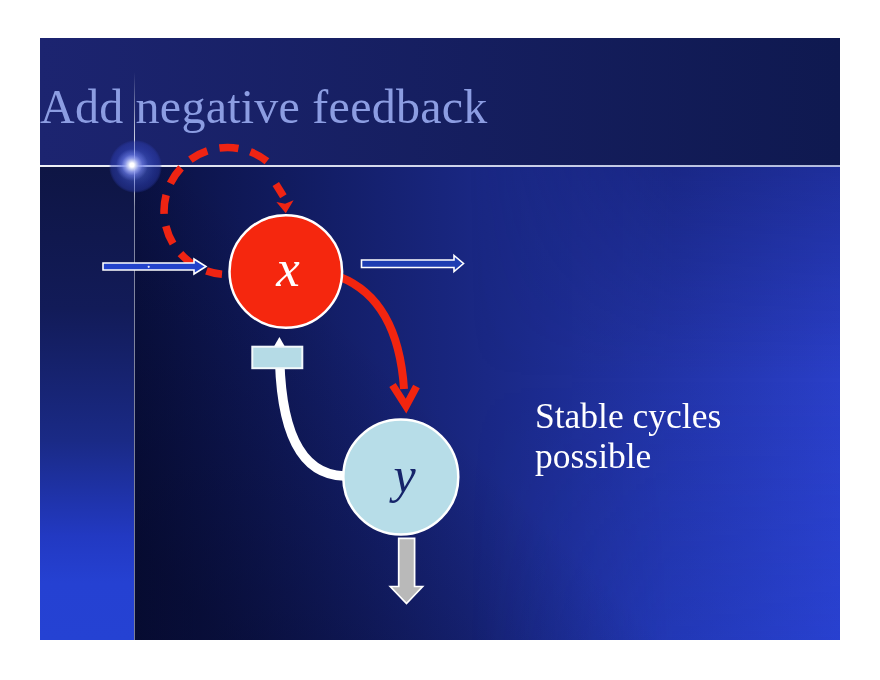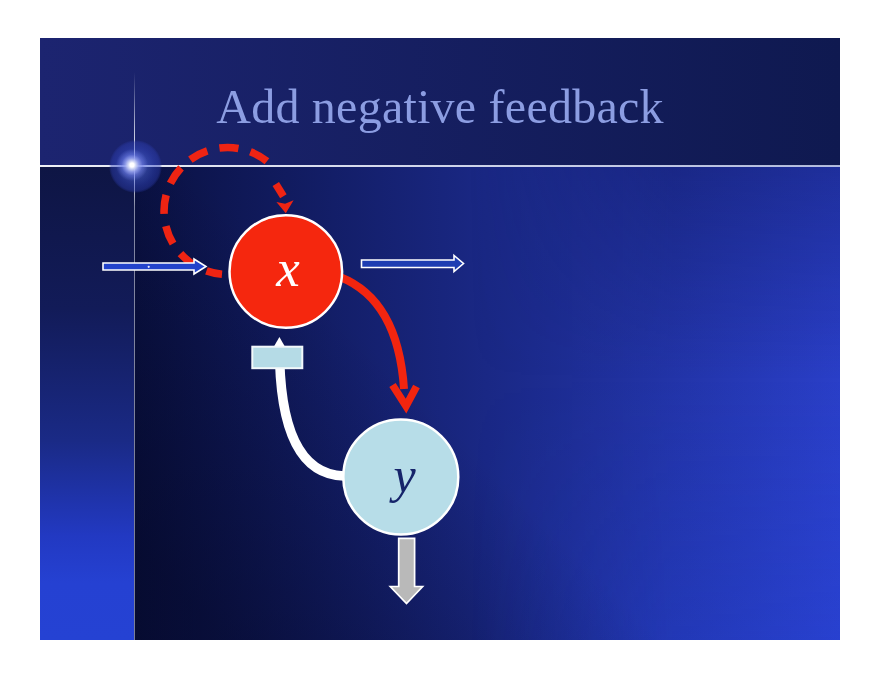--- a/index.html
+++ b/index.html
@@ -6,37 +6,38 @@
   #page{position:relative;width:880px;height:680px;background:#ffffff;font-family:"Liberation Serif",serif;}
   #slide{position:absolute;left:40px;top:38px;width:800px;height:602px;overflow:hidden;}
   #band{position:absolute;left:0;top:0;width:800px;height:128px;background:linear-gradient(to right,#1c2470,#0f1950);}
   #leftcol{position:absolute;left:0;top:128px;width:94px;height:474px;background:linear-gradient(to bottom,#0e1544 0%,#121b58 30%,#1a2a86 58%,#2239c2 78%,#2541d2 88%,#2542d3 100%);}
   #main{position:absolute;left:94px;top:128px;width:706px;height:474px;background:linear-gradient(225deg,rgba(2,4,28,0) 55%,rgba(2,4,28,0.45) 92%),linear-gradient(to right,#0a1142,#2a3fc8);}
   #rightshade{position:absolute;left:430px;top:128px;width:370px;height:474px;background:linear-gradient(to bottom,rgba(6,10,56,0.3) 0%,rgba(6,10,56,0) 45%,rgba(35,75,245,0.18) 100%);-webkit-mask-image:linear-gradient(to right,transparent,#000 55%);mask-image:linear-gradient(to right,transparent,#000 55%);}
   #hline{position:absolute;left:0;top:126.7px;width:800px;height:1.9px;background:linear-gradient(to right,rgba(250,252,255,0.95),rgba(215,224,248,0.8));}
   #vline{position:absolute;left:93.6px;top:34px;width:1.4px;height:568px;background:linear-gradient(to bottom,rgba(240,244,255,0),rgba(245,248,255,0.7) 55px,rgba(250,252,255,0.95) 88px,rgba(250,252,255,0.9) 102px,rgba(238,242,253,0.52) 135px,rgba(238,242,253,0.5) 100%);}
   #glowball{position:absolute;left:69px;top:102px;width:53px;height:53px;background:radial-gradient(circle,rgba(110,130,235,0.5) 0 6px,rgba(75,100,220,0.5) 12px,rgba(52,72,195,0.48) 19px,rgba(45,62,178,0.44) 24px,rgba(42,58,170,0.25) 25.5px,rgba(40,55,160,0) 26.5px);}
   #glowcore{position:absolute;left:76px;top:110.5px;width:32px;height:32px;background:radial-gradient(circle,#ffffff 0 2px,#ccd3f4 4px,rgba(150,162,240,0.85) 7px,rgba(110,125,232,0.5) 10.5px,rgba(90,108,228,0) 16px);}
-  #title{position:absolute;left:0px;top:45px;width:800px;text-align:center;font-size:48px;line-height:48px;letter-spacing:0.24px;color:#8c9de2;white-space:nowrap;}
+  #title{position:absolute;left:0px;top:45px;width:800px;text-align:left;font-size:48px;line-height:48px;letter-spacing:0.24px;color:#8c9de2;white-space:nowrap;}
   #body{position:absolute;left:495px;top:358px;font-size:35.5px;line-height:40px;color:#ffffff;}
   svg{position:absolute;left:0;top:0;}
 </style>
 </head>
 <body>
 <div id="page">
   <div id="slide">
     <div id="band"></div>
     <div id="leftcol"></div>
     <div id="main"></div>
     <div id="rightshade"></div>
     <div id="hline"></div>
     <div id="vline"></div>
     <div id="glowball"></div>
     <div id="glowcore"></div>
     <div id="title">Add negative feedback</div>
+    <div id="body">Stable cycles<br>possible</div>
   </div>
   <svg id="overlay" width="880" height="680" viewBox="0 0 880 680">
 
     <path d="M 222 274.3 A 63.5 63.5 0 1 1 272.4 166.1" fill="none" stroke="#ee2413" stroke-width="7.6" stroke-dasharray="19 12.4" stroke-dashoffset="3"></path>
     <path d="M 275.8 184.1 L 283.4 196.3" fill="none" stroke="#ee2413" stroke-width="7.6"></path>
     <polygon points="285.8,213.3 276.4,201.9 285.1,203.8 293.6,200.2" fill="#ee2413"></polygon>
 
     <path d="M 340 277 Q 398 300 404 389" fill="none" stroke="#f2250f" stroke-width="8"></path>
     <path d="M 392.5 385 L 406 406 L 416.5 386.5" fill="none" stroke="#f2250f" stroke-width="7.5"></path>
 

